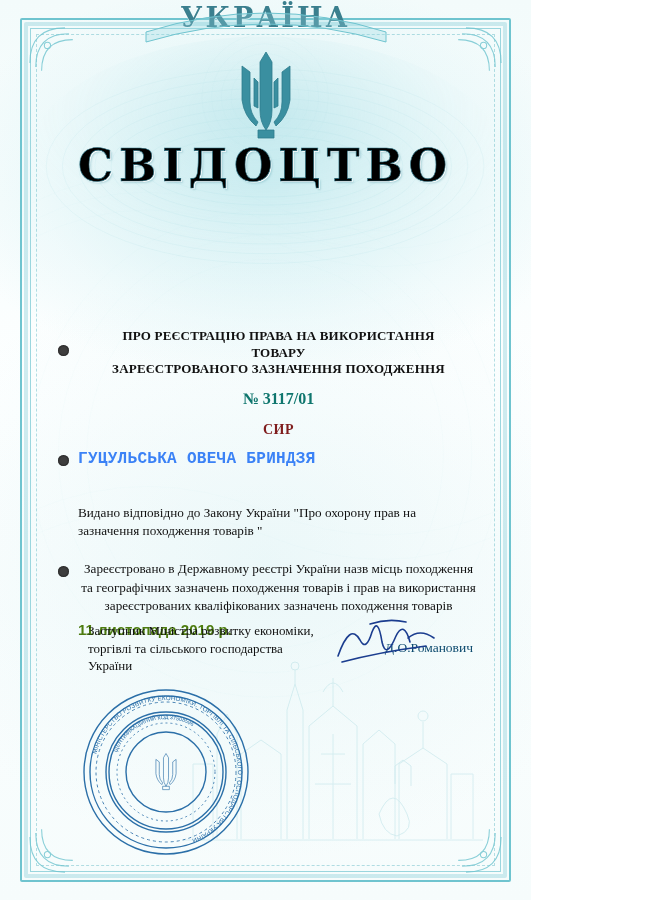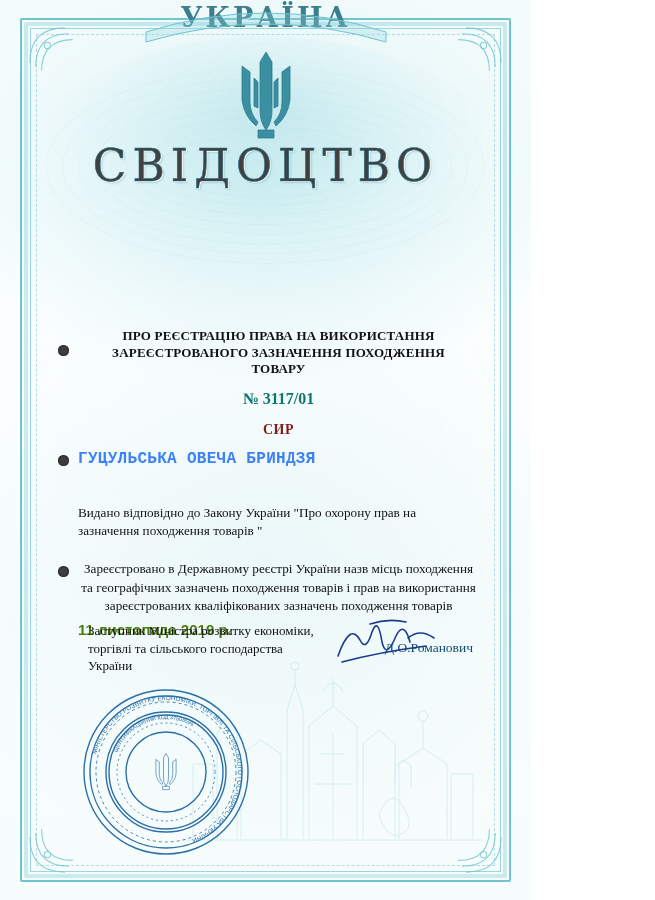--- a/index.html
+++ b/index.html
@@ -107,23 +107,23 @@
   
   .title-band {
     position: absolute;
     top: 140px;
     left: 0; right: 0;
     text-align: center;
   }
   .title-text {
     font-family: "DejaVu Serif", serif;
     font-size: 44px;
-    font-weight: normal;
+    font-weight: bold;
     letter-spacing: 6px;
-    color: #404040;
+    color: #000000;
     -webkit-text-stroke: 0.6px #2b6f80;
     text-shadow: 1px 1px 0 #ffffff, 2px 2px 2px rgba(90,160,175,0.35);
   }
 
   
   .body-block {
     position: absolute;
     left: 78px;
     right: 52px;
     top: 328px;
@@ -365,22 +365,22 @@
     <div class="title-text">СВІДОЦТВО</div>
   </div>
 
   <div class="punch p1"></div>
   <div class="punch p2"></div>
   <div class="punch p3"></div>
 
   <div class="body-block">
     <div class="subject">
       <div>ПРО РЕЄСТРАЦІЮ ПРАВА НА ВИКОРИСТАННЯ</div>
+      <div>ТОВАРУ</div>
       <div>ЗАРЕЄСТРОВАНОГО ЗАЗНАЧЕННЯ ПОХОДЖЕННЯ</div>
-      <div>ТОВАРУ</div>
     </div>
 
     <div class="reg-number">№ 3117/01</div>
 
     <div class="product-kind">СИР</div>
 
     <div class="product-name">ГУЦУЛЬСЬКА ОВЕЧА БРИНДЗЯ</div>
 
     <div class="para p-first">Видано відповідно до Закону України "Про охорону прав на зазначення походження товарів "</div>
 

